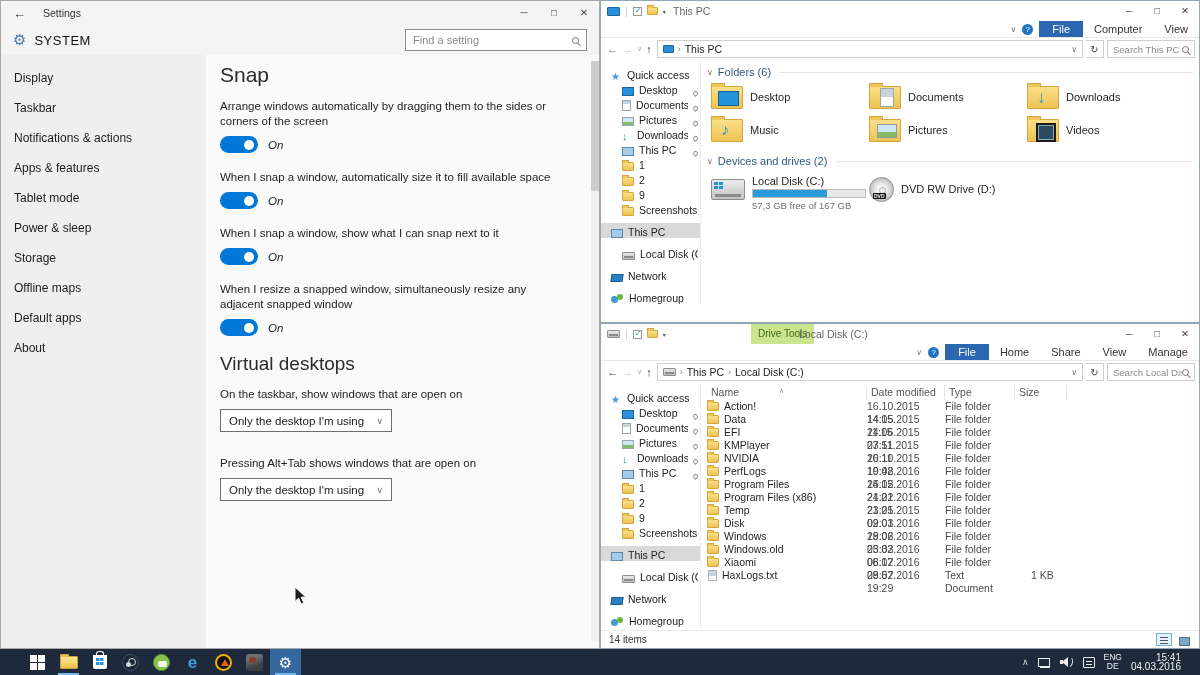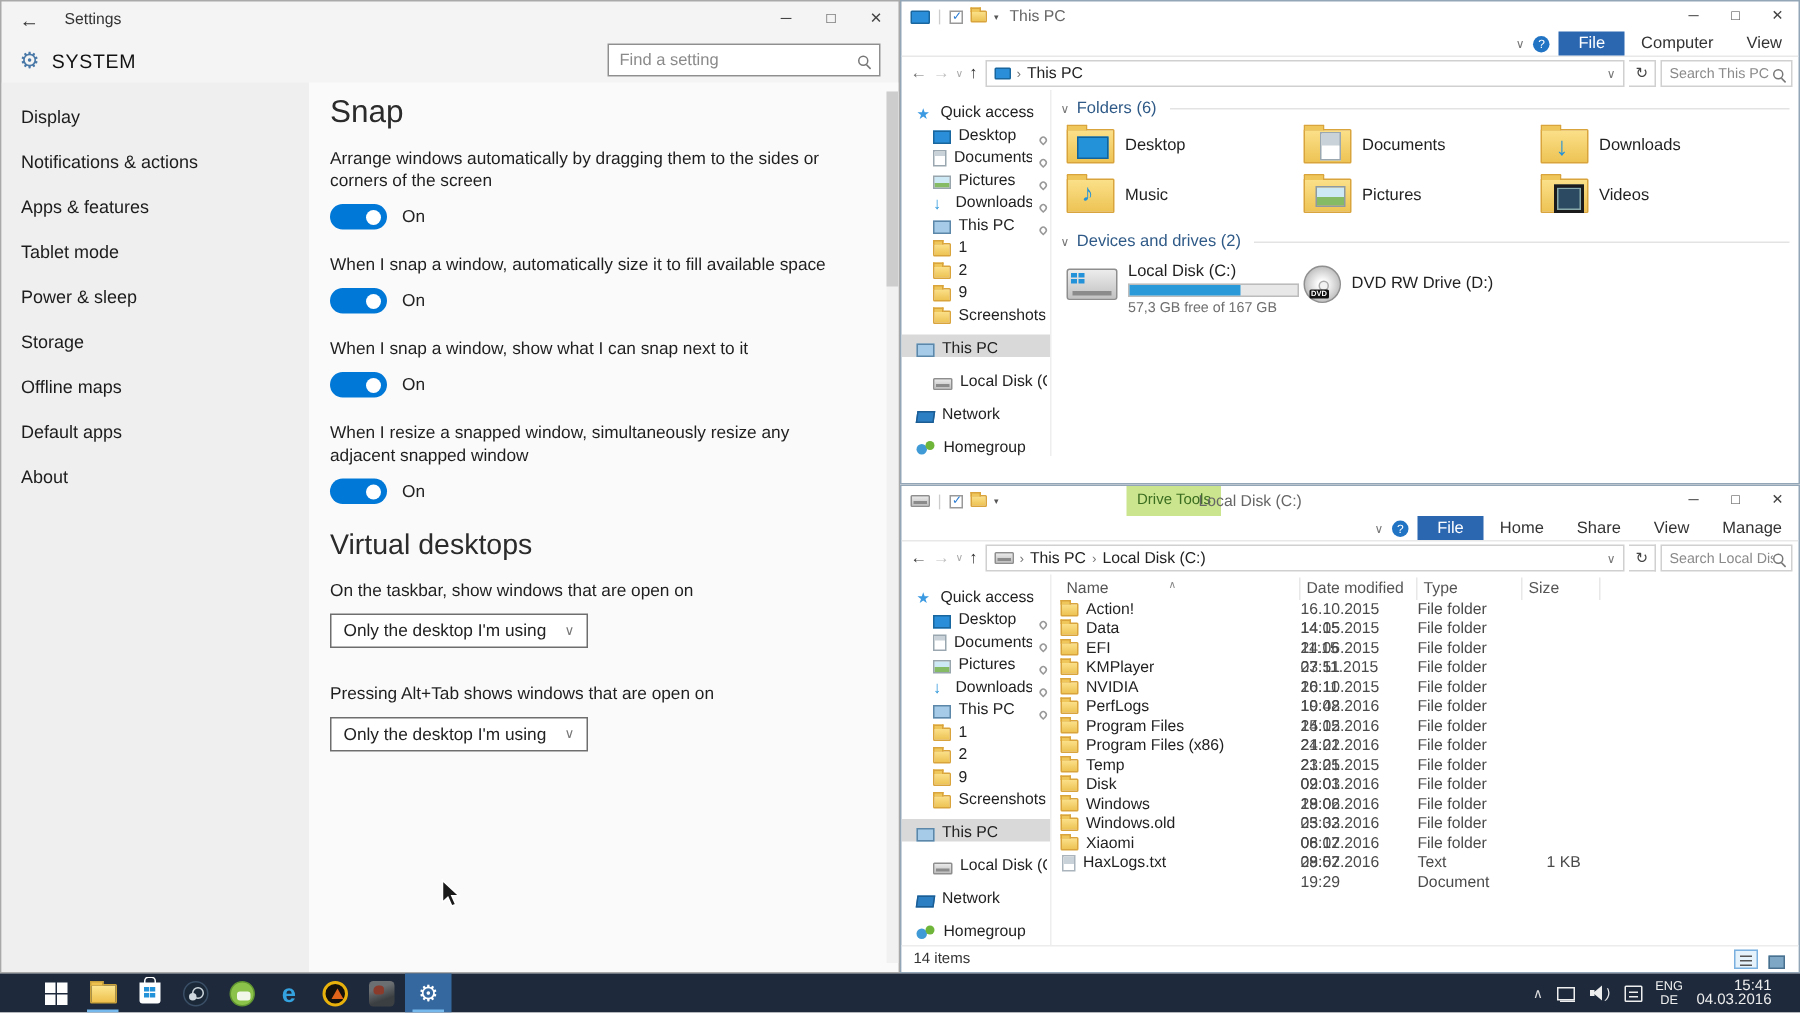--- a/index.html
+++ b/index.html
@@ -22,21 +22,21 @@
   .mag{width:7px;height:7px;border:1px solid #777;border-radius:50%;position:relative;flex:none;}
   .mag::after{content:"";position:absolute;width:4px;height:1px;background:#777;transform:rotate(45deg);right:-3px;bottom:-2px;}
   .s-body{position:absolute;top:54px;left:0;right:0;bottom:0;display:flex;}
   .s-nav{width:205px;background:#efefef;padding-top:8px;flex:none;}
   .s-nav-item{height:30px;line-height:30px;padding-left:13px;font-size:12px;color:#1c1c1c;}
   .s-nav-item.sel{background:#a5cdea;}
   .s-main{flex:1;background:#fafafa;padding:8px 0 0 14px;position:relative;}
   .s-main h1{font-size:21px;font-weight:normal;color:#2b2b2b;margin:0 0 12px;}
   .s-main h2{font-size:19px;font-weight:normal;color:#2b2b2b;margin:16px 0 12px;}
   .setting p{font-size:11.5px;color:#1f1f1f;line-height:15px;margin:0 0 7px;white-space:pre-line;max-width:390px;}
-  .toggle-row{display:flex;align-items:center;margin-bottom:17px;}
+  .toggle-row{display:flex;align-items:center;margin-bottom:17px;font-style:italic;}
   .toggle{width:38px;height:17px;border-radius:9px;background:#0078d7;position:relative;}
   .toggle::after{content:"";position:absolute;right:4px;top:3.5px;width:10px;height:10px;border-radius:50%;background:#fff;}
   .tstate{margin-left:10px;font-size:11.5px;}
   .dropdown{width:172px;height:23px;border:1px solid #6e6e6e;background:#fff;display:flex;align-items:center;padding:0 8px;font-size:11.5px;margin-bottom:24px;}
   .dropdown .chev{margin-left:auto;color:#777;font-size:9px;}
   .s-scroll{position:absolute;right:0;top:6px;bottom:6px;width:8px;background:#f1f1f1;}
   .s-thumb{width:8px;height:130px;background:#cdcdcd;}
 
   
   .explorer{left:600px;width:600px;background:#fff;border:1px solid #93a6b8;}
@@ -224,20 +224,23 @@
         <span class="mag"></span>
       </div>
     </div>
     <div class="s-body">
       <nav class="s-nav">
 
           <div class="s-nav-item">
             <span>Display</span>
           </div>
 
+          <div class="s-nav-item">
+            <span>Taskbar</span>
+          </div>
 
           <div class="s-nav-item">
             <span>Notifications &amp; actions</span>
           </div>
 
           <div class="s-nav-item">
             <span>Apps &amp; features</span>
           </div>
 
 

